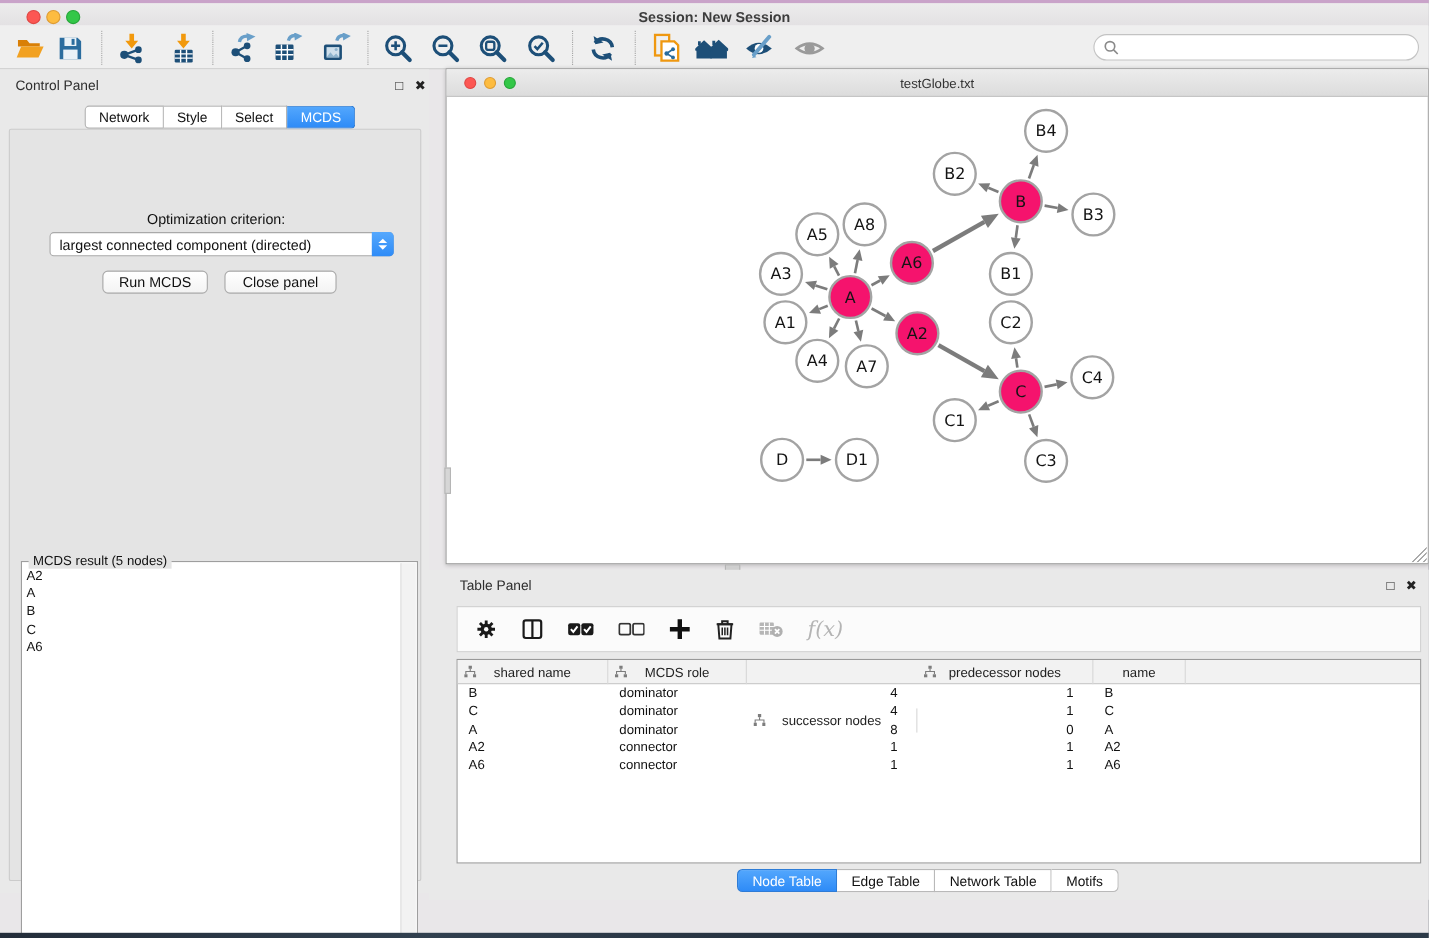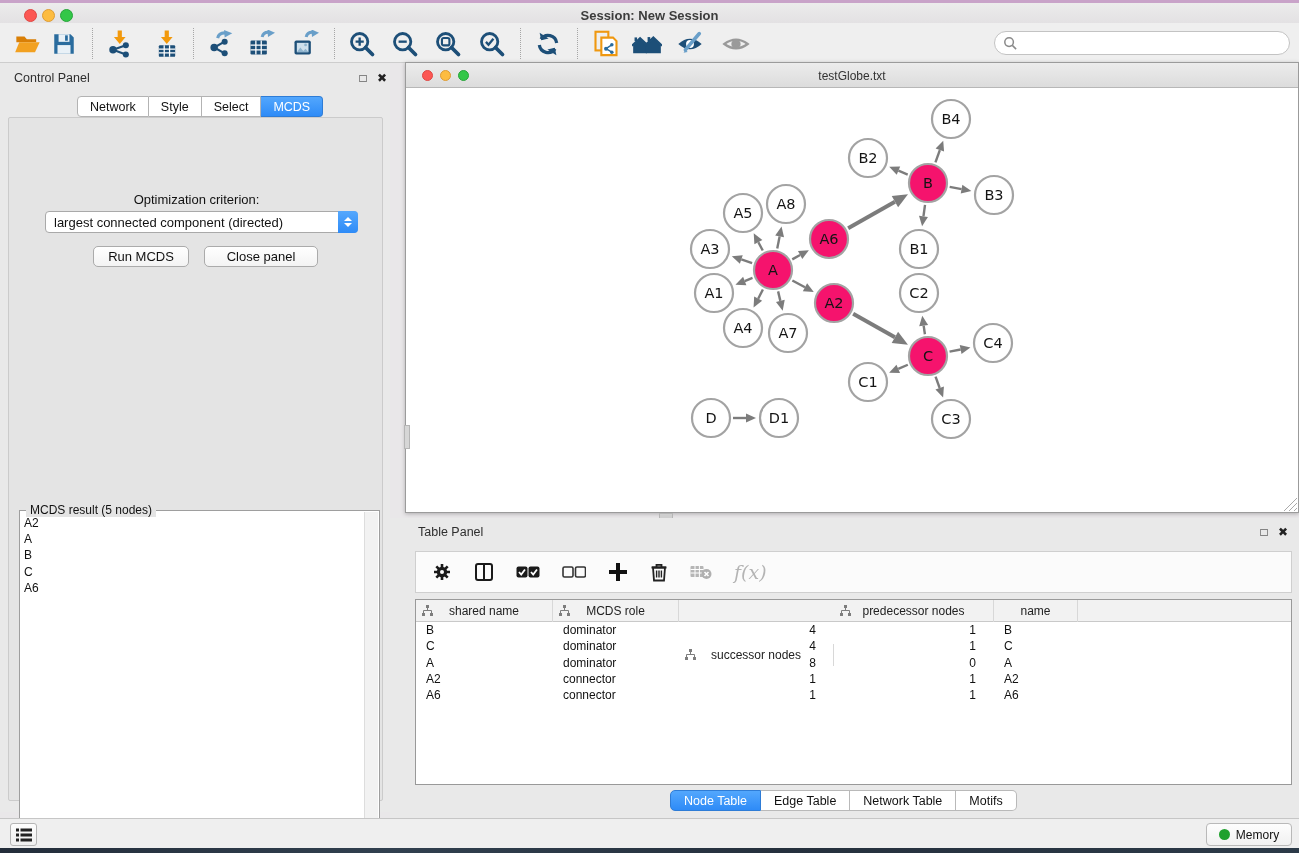--- a/index.html
+++ b/index.html
@@ -269,21 +269,21 @@
       <div id="opt-select">
         <span class="sel-text">largest connected component (directed)</span>
         <span id="opt-stepper">
             <span class="chev-up"></span>
             <span class="chev-down"></span>
           </span>
       </div>
       <div class="cp-btn" style="left:84px; width:96px">
           <span>Run MCDS</span>
         </div>
-      <div class="cp-btn" style="left:195px; width:114px">
+      <div class="cp-btn" style="left:195px; width:102px">
           <span>Close panel</span>
         </div>
       <div id="mcds-fieldset">
         <div id="mcds-legend">MCDS result (5 nodes)</div>
         <div id="mcds-list">
             <div class="mcds-item">A2</div>
             <div class="mcds-item">A</div>
             <div class="mcds-item">B</div>
             <div class="mcds-item">C</div>
             <div class="mcds-item">A6</div>
@@ -536,33 +536,15 @@
     </div>
 
     <div id="tp-tabs">
         <div class="tp-tab active">Node Table</div>
         <div class="tp-tab">Edge Table</div>
         <div class="tp-tab">Network Table</div>
         <div class="tp-tab">Motifs</div>
       </div>
   </div>
 
-  <div class="abs" id="status-bar">
-    <div id="list-button">
-      <svg width="16" height="14" viewBox="0 0 16 14">
-        <g fill="#222">
-          <rect x="0" y="0.5" width="3" height="3"></rect>
-            <rect x="4.5" y="0.5" width="11.5" height="3"></rect>
-          <rect x="0" y="5.5" width="3" height="3"></rect>
-            <rect x="4.5" y="5.5" width="11.5" height="3"></rect>
-          <rect x="0" y="10.5" width="3" height="3"></rect>
-            <rect x="4.5" y="10.5" width="11.5" height="3"></rect>
-        </g>
-      </svg>
-    </div>
-    <div id="memory-button">
-      <span id="memory-dot"></span>
-      <span>Memory</span>
-    </div>
-  </div>
 
   <div class="abs" id="desktop-bottom"></div>
 </div>
 
 </body></html>

